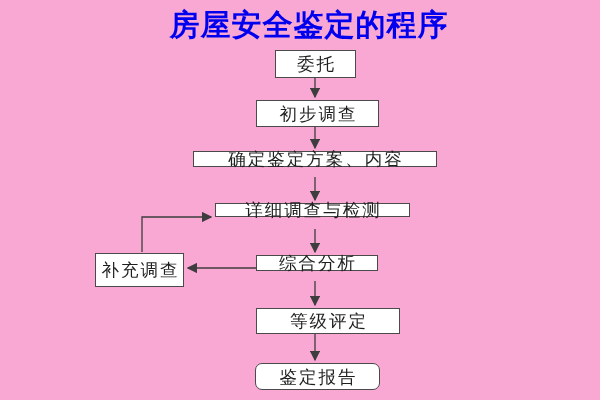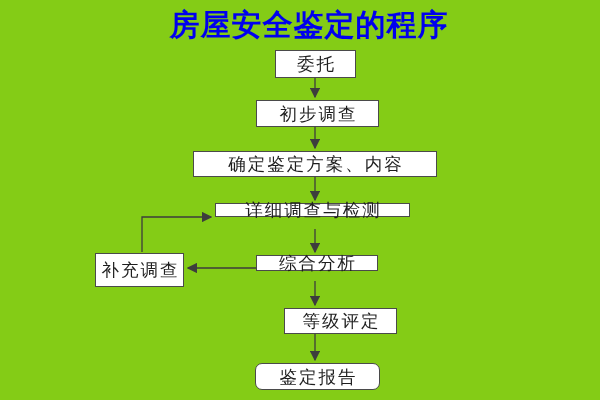--- a/index.html
+++ b/index.html
@@ -4,21 +4,21 @@
 <style>
   html, body {
     margin: 0;
     padding: 0;
     background: #ffffff;
   }
   #stage {
     position: relative;
     width: 600px;
     height: 400px;
-    background: #84cc16;
+    background: #f9a8d4;
     overflow: hidden;
     font-family: "Liberation Serif", "DejaVu Serif", serif;
   }
   .title {
     position: absolute;
     top: 5px;
     left: 0;
     width: 600px;
     text-align: center;
     transform: translateX(9px);
@@ -50,24 +50,24 @@
     z-index: 1;
   }
   #edge-layer line, #edge-layer polyline {
     stroke: #3d3d3d;
     stroke-width: 1.3;
     fill: none;
   }
   
   .n-entrust      { left: 275px; top: 50px;  width: 81px;  height: 28px; }
   .n-preliminary  { left: 256px; top: 100px; width: 123px; height: 27px; }
-  .n-plan         { left: 193px; top: 151px; width: 244px; height: 26px; }
+  .n-plan         { left: 193px; top: 151px; width: 244px; height: 16px; }
   .n-detailed     { left: 215px; top: 203px; width: 195px; height: 14px; }
   .n-analysis     { left: 256px; top: 255px; width: 122px; height: 16px; }
-  .n-grading      { left: 256px; top: 308px; width: 113px; height: 26px; margin-left: 28px; }
+  .n-grading      { left: 256px; top: 308px; width: 144px; height: 26px; }
   .n-report       { left: 255px; top: 363px; width: 125px; height: 27px; border-radius: 7px; }
   .n-supplement   { left: 95px;  top: 253px; width: 89px;  height: 34px; }
 </style>
 </head>
 <body>
 
 <div id="stage">
 
   <div class="title">房屋安全鉴定的程序</div>
 

